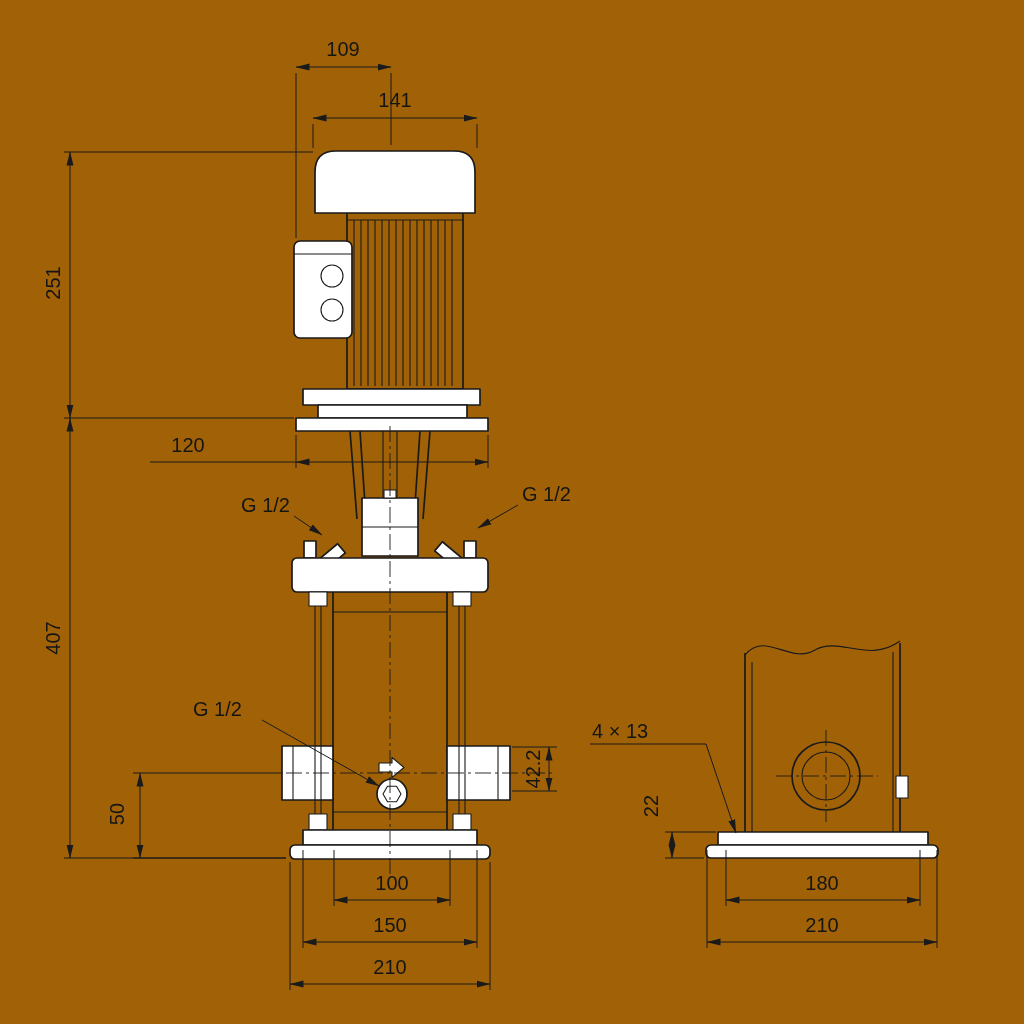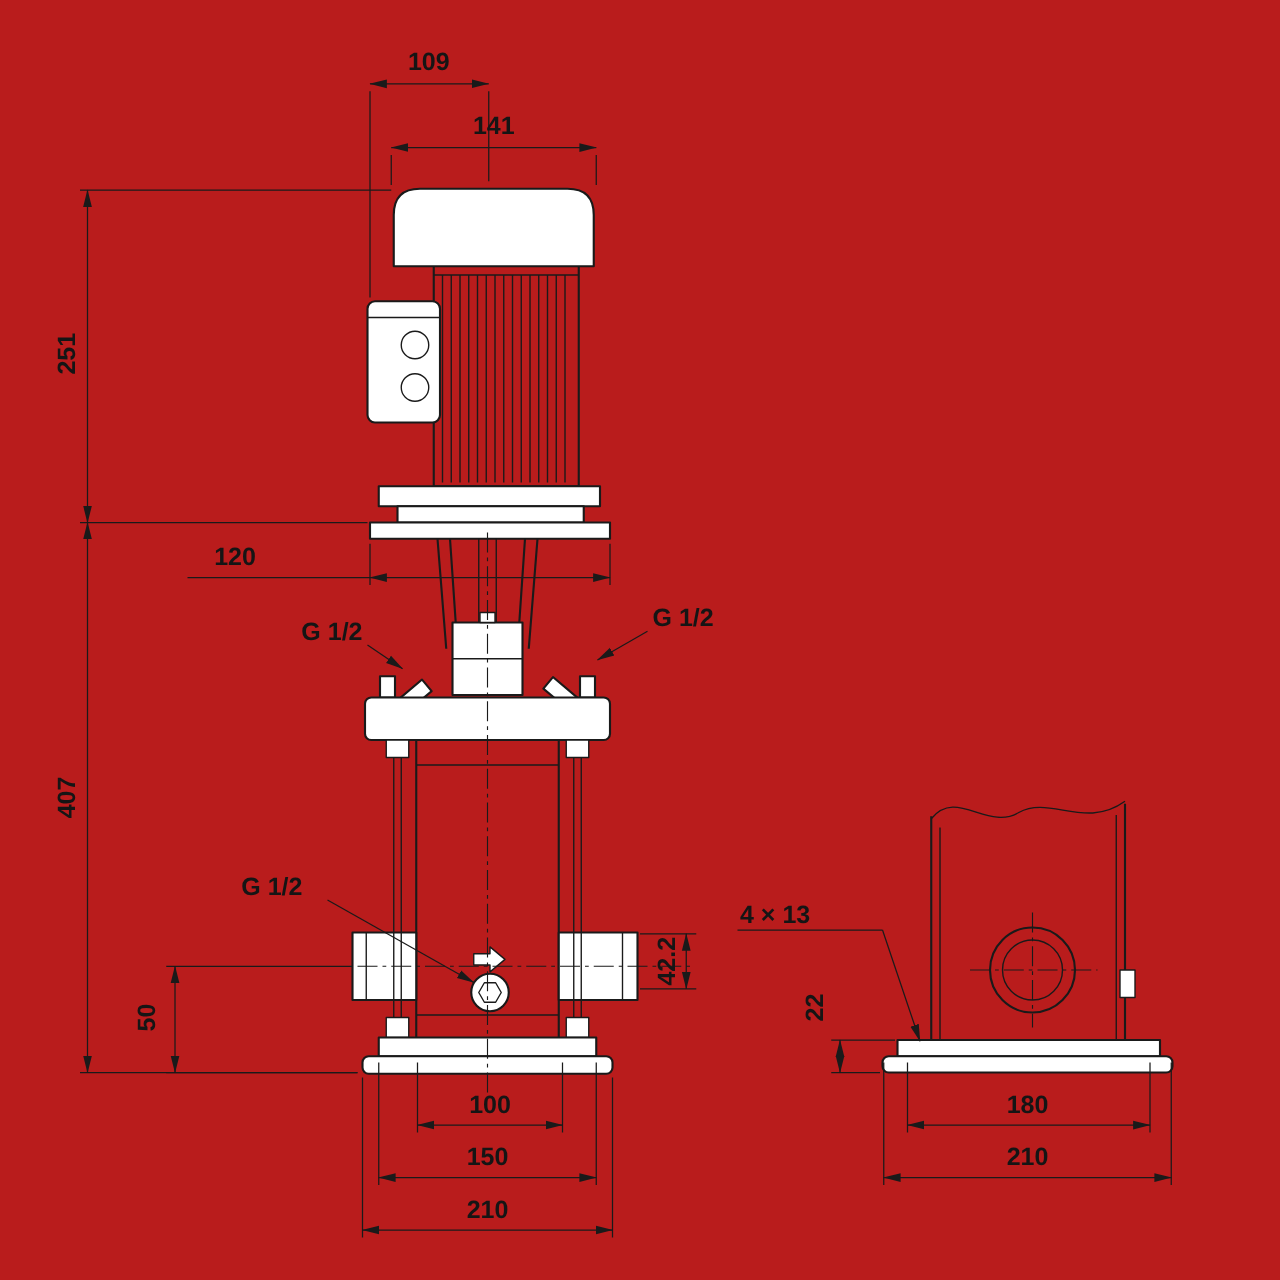--- a/index.html
+++ b/index.html
@@ -1,16 +1,16 @@
 <!DOCTYPE html>
 <html><head>
 <meta charset="utf-8">
 <style>
   html,body{margin:0;padding:0;background:#ffffff;}
-  .stage{position:relative;width:1024px;height:1024px;background:#b91c1c;overflow:hidden;font-weight:bold;}
+  .stage{position:relative;width:1024px;height:1024px;background:#a16207;overflow:hidden;}
   svg{position:absolute;left:0;top:0;}
   .ol   {fill:none;stroke:#1a1a1a;stroke-width:1.7;stroke-linejoin:round;}
   .olf  {fill:#ffffff;stroke:#1a1a1a;stroke-width:1.7;stroke-linejoin:round;}
   .thin {fill:none;stroke:#1a1a1a;stroke-width:1.1;stroke-linejoin:round;}
   .thinf{fill:#ffffff;stroke:#1a1a1a;stroke-width:1.1;stroke-linejoin:round;}
   .dim  {fill:none;stroke:#1a1a1a;stroke-width:1;}
   .cl   {fill:none;stroke:#1a1a1a;stroke-width:0.9;stroke-dasharray:16 4 3 4;}
   text  {font-family:"Liberation Sans",sans-serif;font-size:20px;fill:#151515;}
 </style>
 </head>

